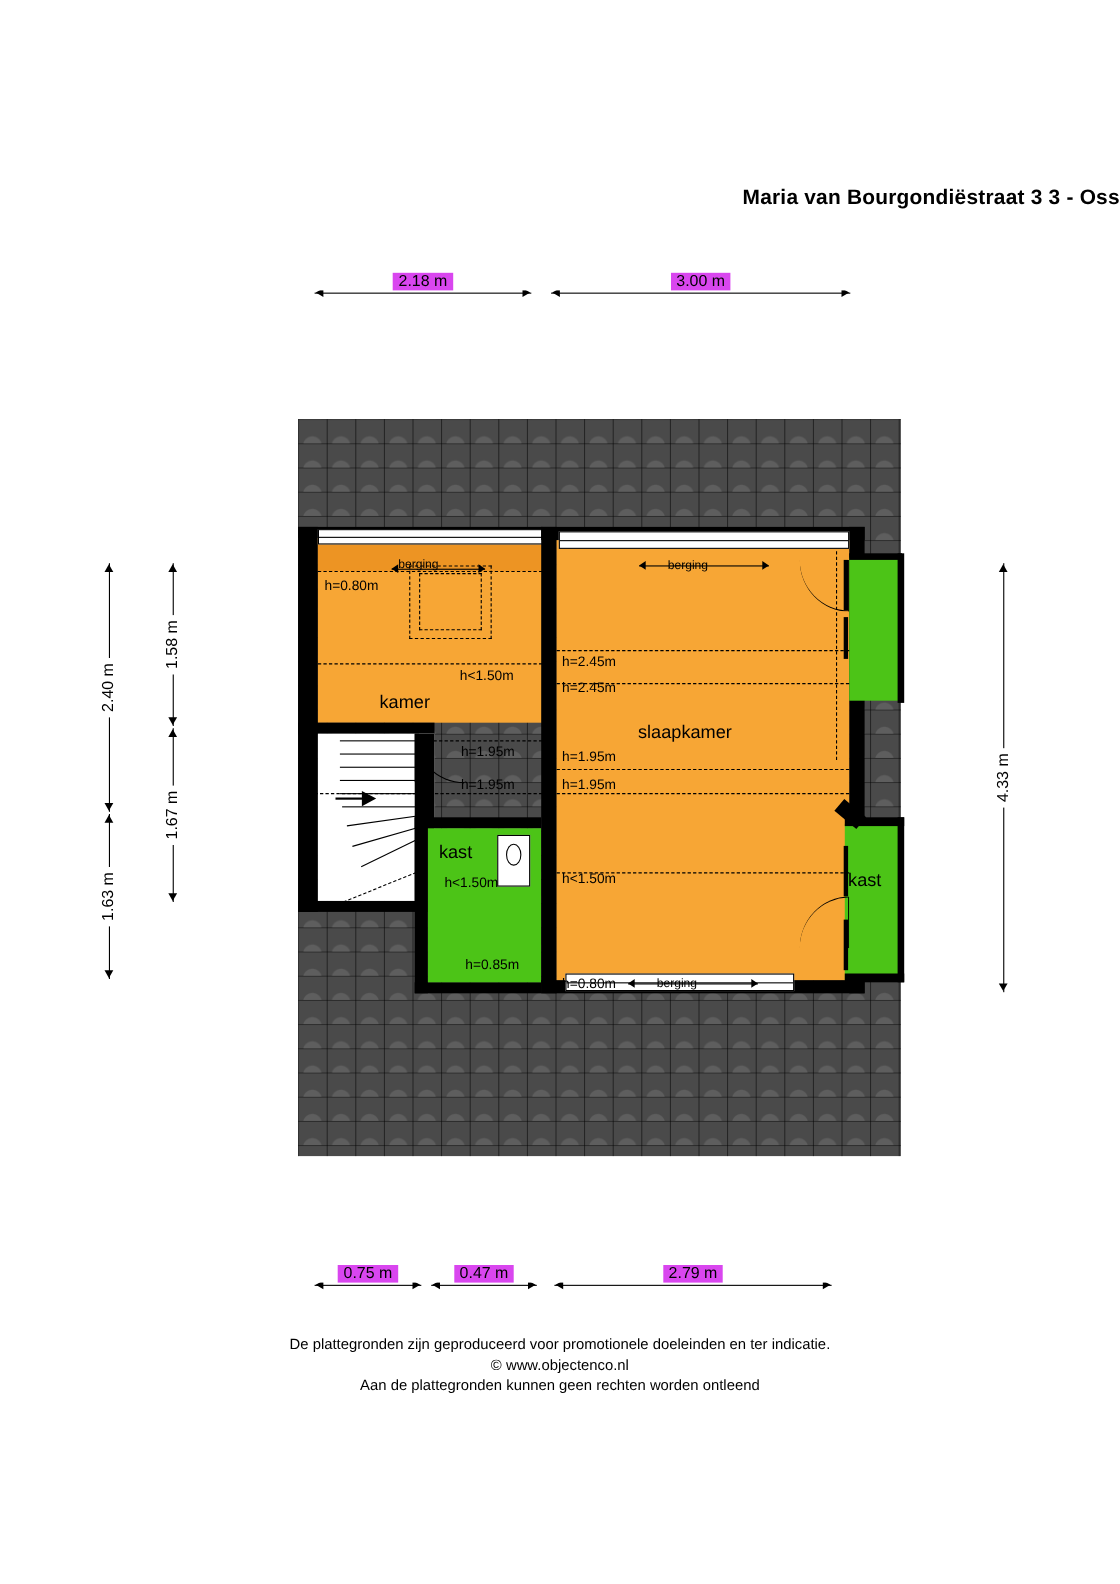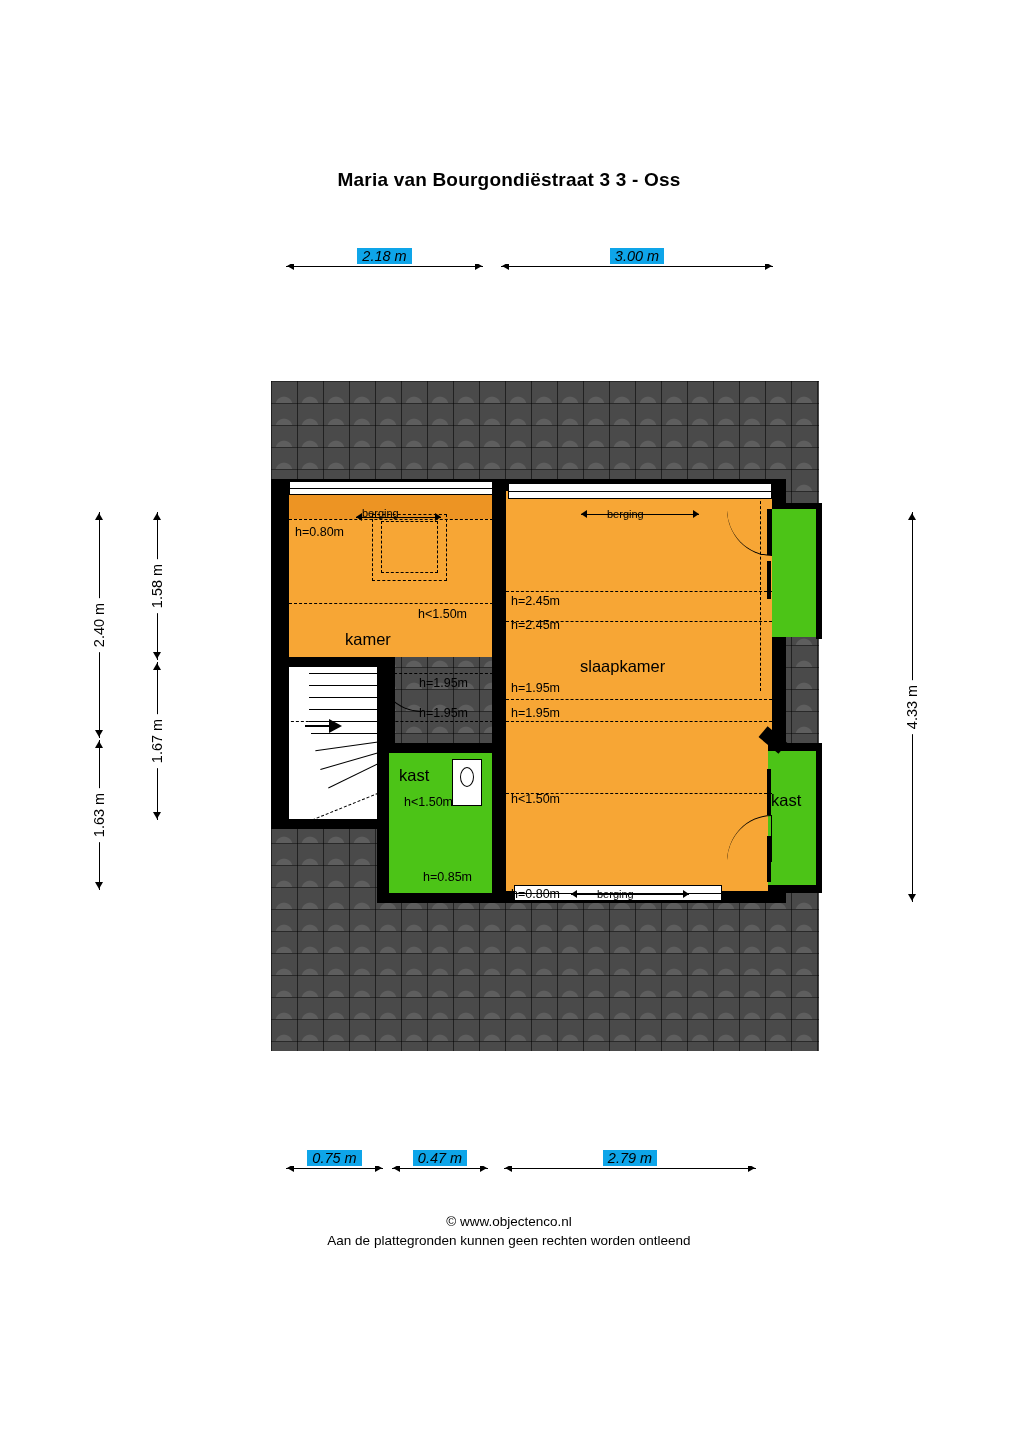--- a/index.html
+++ b/index.html
@@ -13,21 +13,21 @@
     position: relative;
     font-family: "Liberation Sans", sans-serif;
     color: #000000;
     overflow: hidden;
   }
   .title-block {
     position: absolute;
     top: 168px;
     left: 0;
     width: 1018px;
-    text-align: center;
+    text-align: right;
   }
   .title-line1 {
     font-size: 19px;
     font-weight: bold;
     letter-spacing: 0.2px;
     line-height: 24px;
   }
   .title-line2 {
     font-size: 19px;
     font-weight: bold;
@@ -59,23 +59,22 @@
   .dim-h .lbl {
     position: absolute;
     top: -4px;
     left: 0;
     width: 100%;
     text-align: center;
     font-size: 14.5px;
     background: #fff;
   }
   .dim-h .lbl span {
-    background: #0ea5e9;
+    background: #d946ef;
     padding: 0 5px;
-    font-style: italic;
   }
 
   .dim-v {
     position: absolute;
     width: 22px;
   }
   .dim-v .line {
     position: absolute;
     left: 11px;
     top: 0;
@@ -406,15 +405,16 @@
   <div class="lbl"><span>0.47 m</span></div>
 </div>
 <div class="dim-h" style="left:504px; top:1154px; width:252px;">
   <div class="line"></div>
   <div class="arr-l"></div>
   <div class="arr-r"></div>
   <div class="lbl"><span>2.79 m</span></div>
 </div>
 
 <div class="footer">
+  <div>De plattegronden zijn geproduceerd voor promotionele doeleinden en ter indicatie.</div>
   <div>© www.objectenco.nl</div>
   <div>Aan de plattegronden kunnen geen rechten worden ontleend</div>
 </div>
 
 </body></html>

